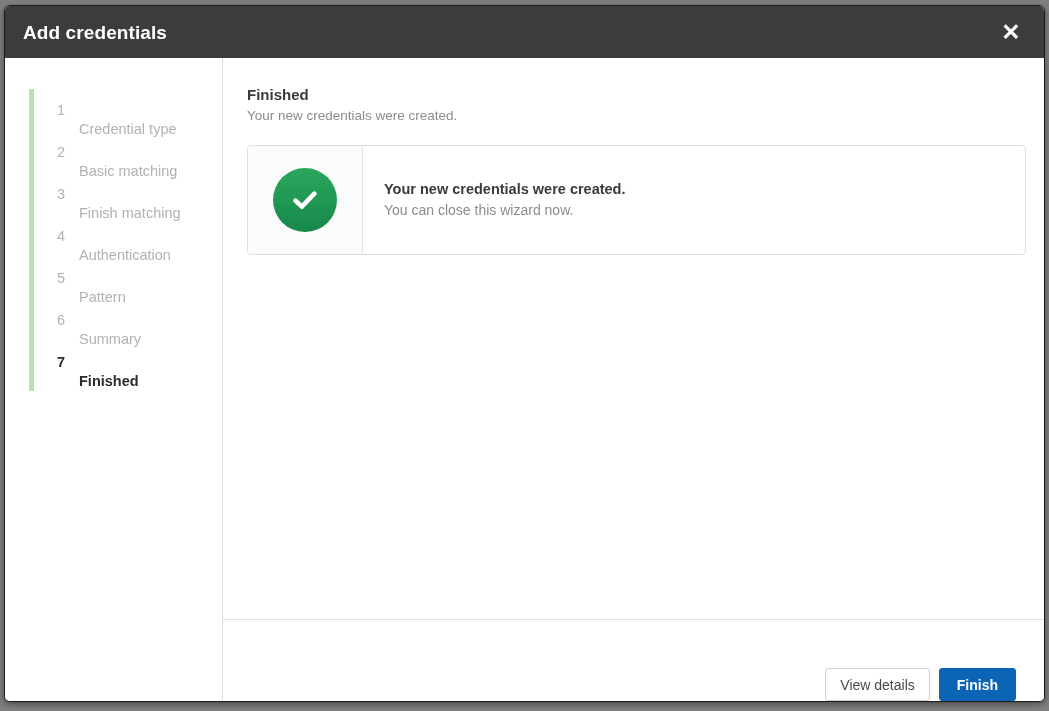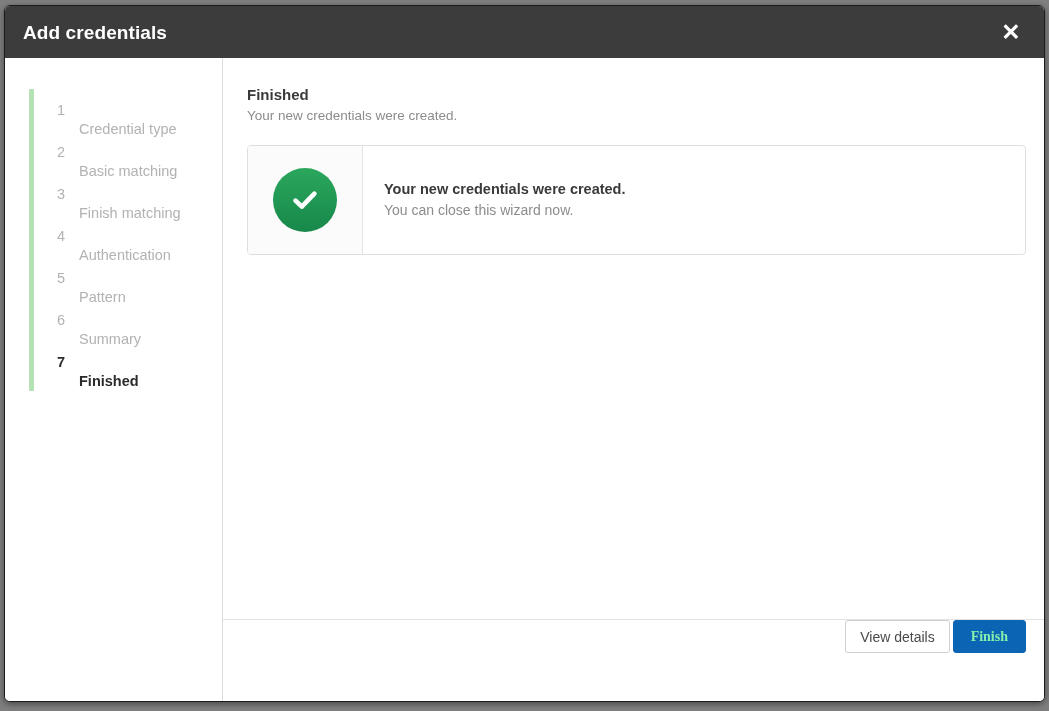--- a/index.html
+++ b/index.html
@@ -192,24 +192,24 @@
     color: #8c8c8c;
     margin-top: 1px;
     line-height: 1.35;
   }
 
   
   .footer {
     flex: 0 0 81px;
     height: 81px;
     display: flex;
-    align-items: flex-start;
+    align-items: flex-end;
     justify-content: flex-end;
-    padding-right: 18px;
-    gap: 3px;
+    padding-right: 28px;
+    gap: 9px;
     background: #ffffff;
   }
   .btn {
     font-family: "Liberation Sans", sans-serif;
     font-size: 14px;
     border-radius: 3px;
     cursor: pointer;
     line-height: 1;
     height: 33px;
     padding: 0 14px;
@@ -218,24 +218,23 @@
     justify-content: center;
   }
   .btn-secondary {
     background: #ffffff;
     border: 1px solid #cfcfcf;
     color: #4a4a4a;
   }
   .btn-primary {
     background: #0c64b4;
     border: 1px solid #0c64b4;
-    color: #86efac;
+    color: #ffffff;
     font-weight: bold;
     padding: 0 17px;
-    font-family: Liberation Serif, serif;
   }
 </style>
 </head>
 <body>
 
 <div class="backdrop"></div>
 
 <div class="dialog">
 
   <div class="titlebar">

